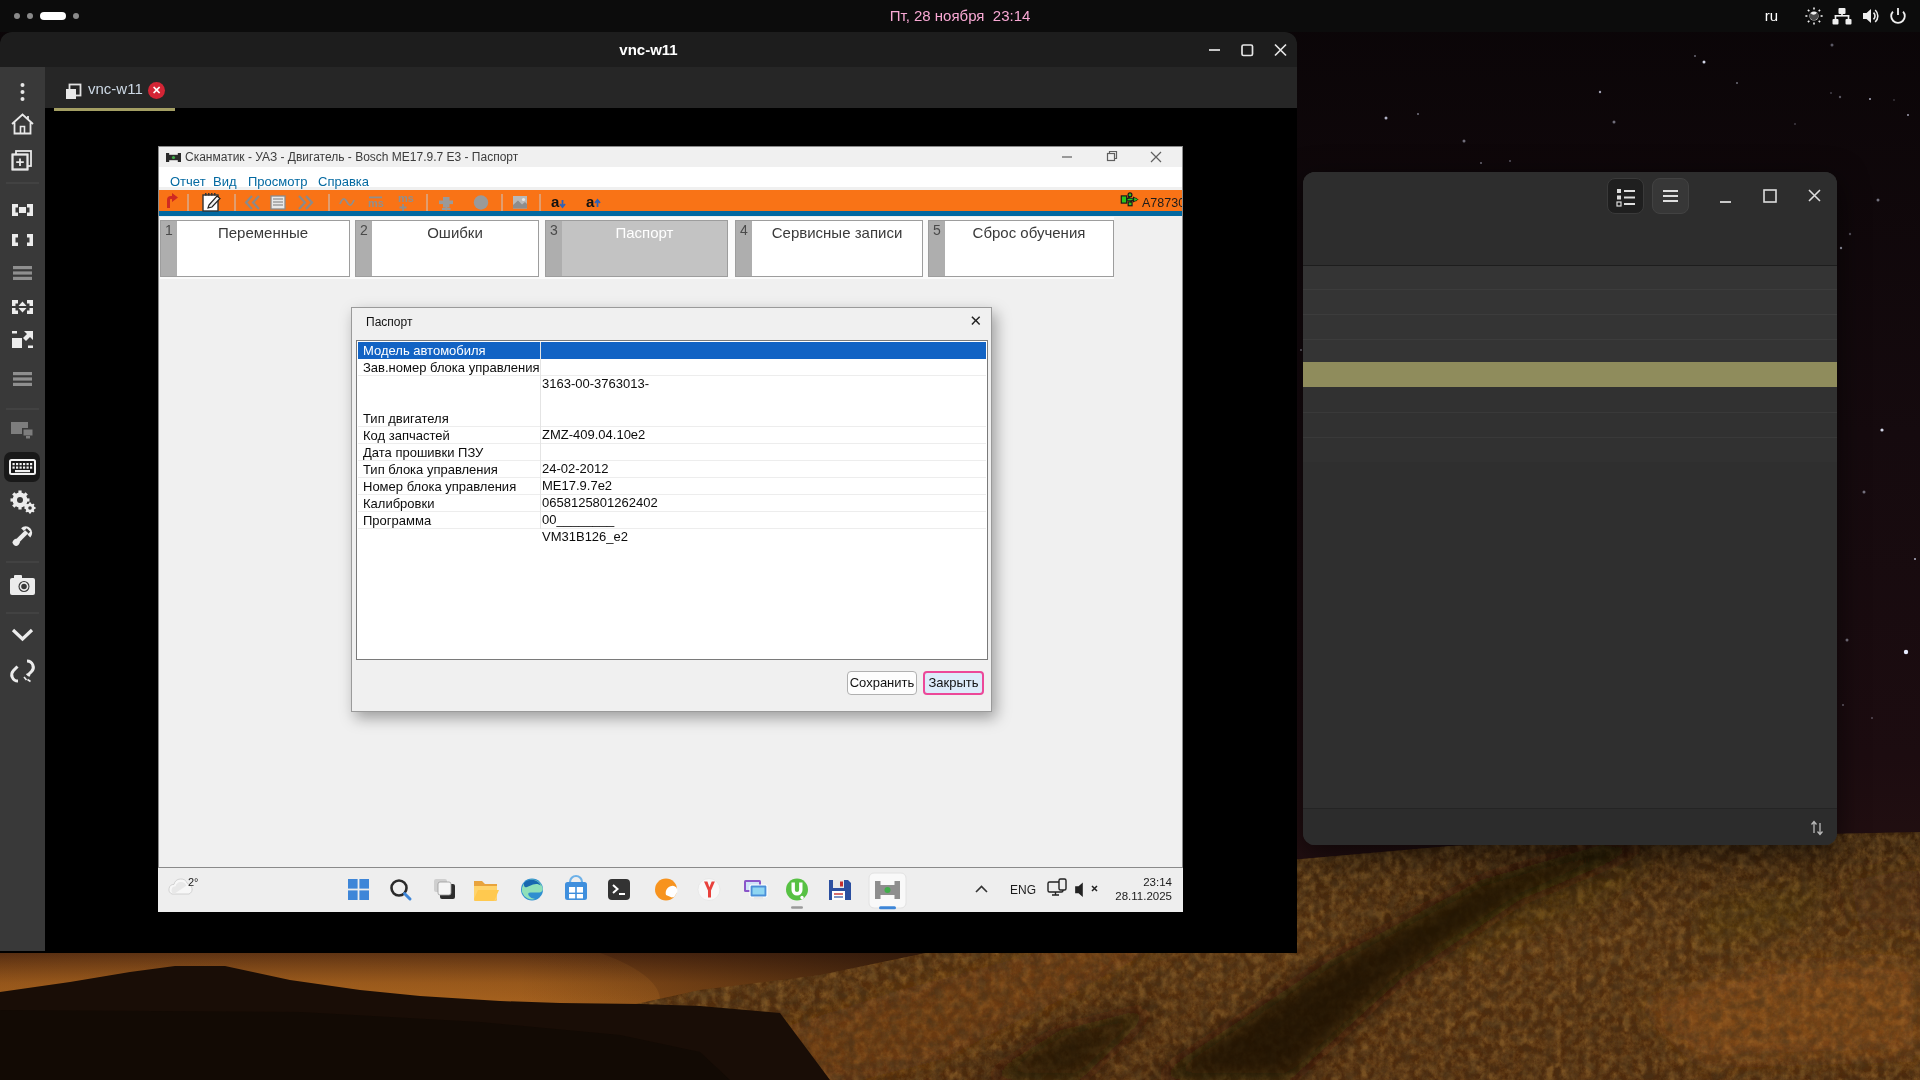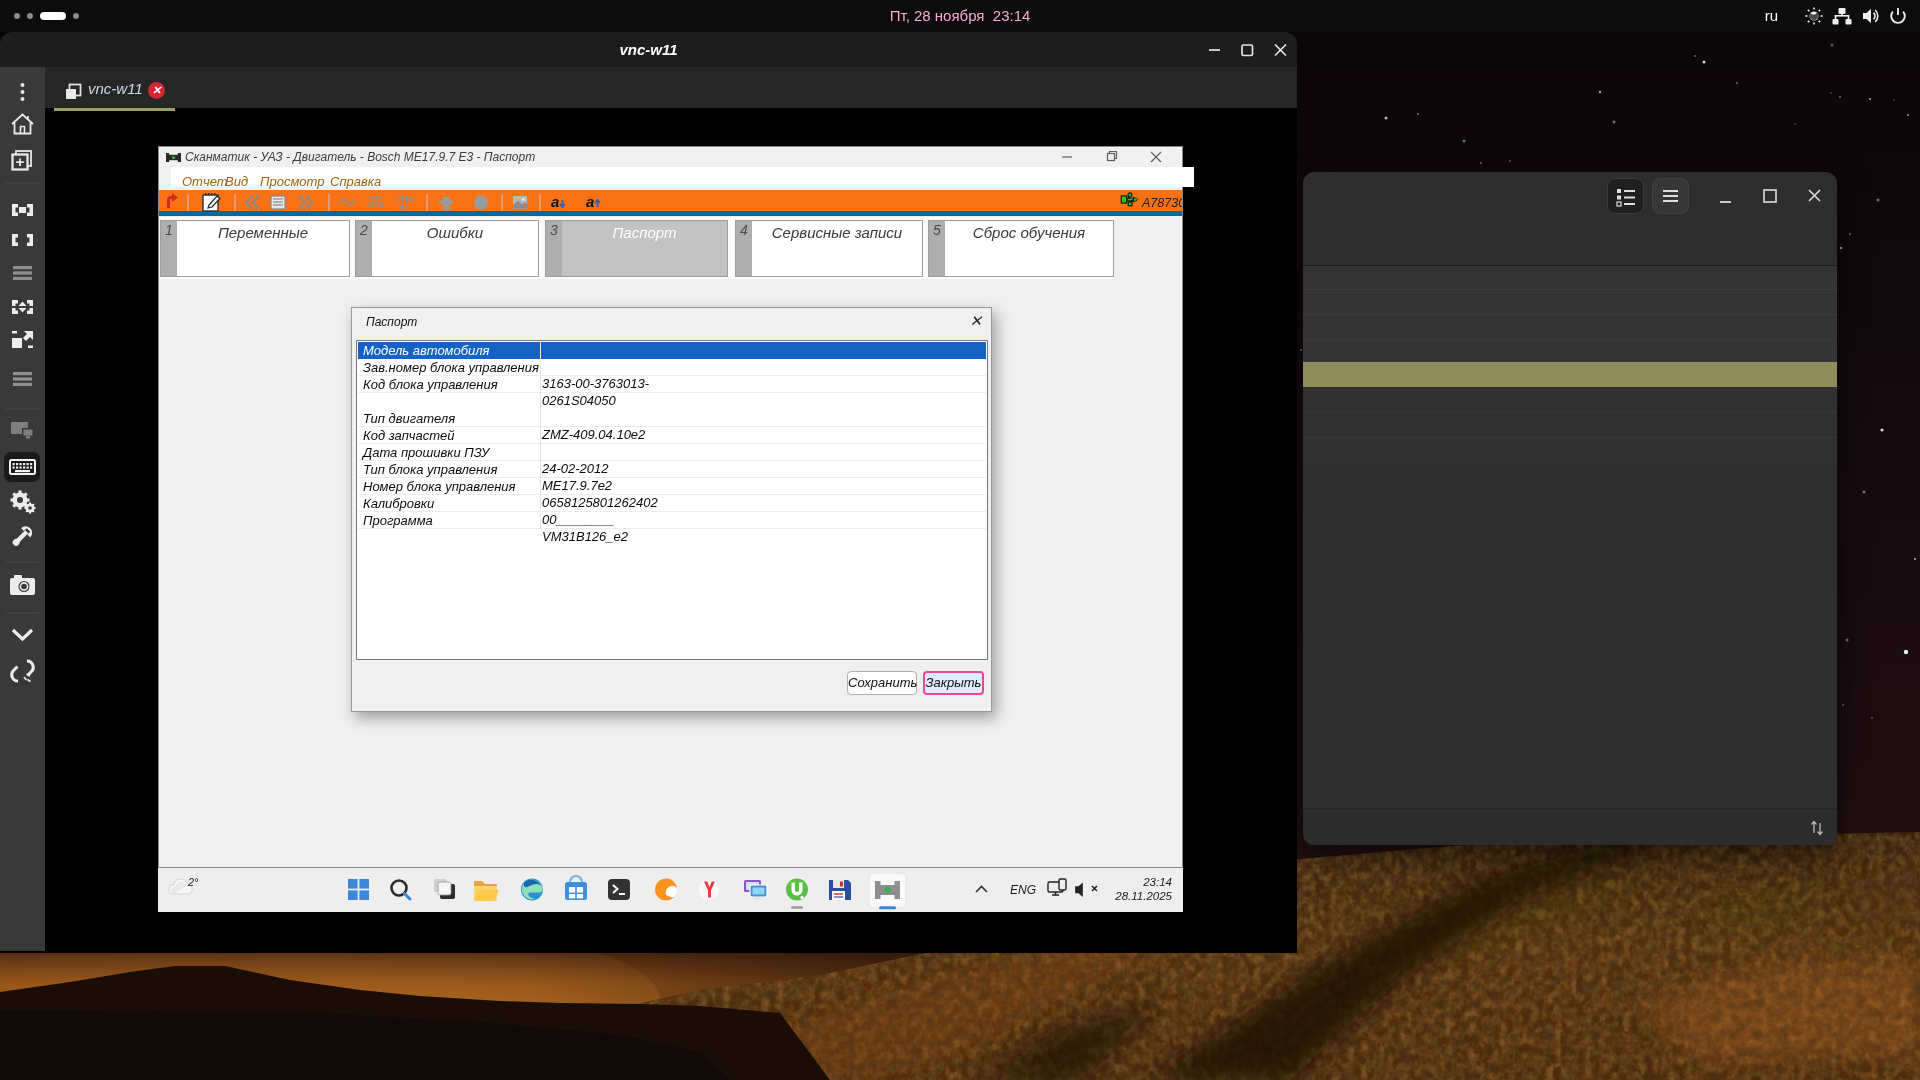--- a/index.html
+++ b/index.html
@@ -15,42 +15,42 @@
   #topbar { left:0; top:0; width:1920px; height:32px; background:#0c0c0c; z-index:40; color:#e8e8e8; }
   #topbar .clock { position:absolute; left:0; right:0; top:0; height:32px; line-height:32px;
      text-align:center; font-size:15px; color:#f9a8d4; }
   .wsdots { position:absolute; left:14px; top:0; height:32px; display:flex; align-items:center; gap:7px; }
   .wsdot { width:6px; height:6px; border-radius:50%; background:#8a8a8a; }
   .wspill { width:26px; height:8px; border-radius:5px; background:#fff; }
   #topbar .ru { position:absolute; right:142px; top:0; height:32px; line-height:32px; font-size:15px; color:#fff; }
 
   
   #vncwin { left:0; top:32px; width:1297px; height:921px; background:#000;
-     border-radius:12px 12px 0 0; z-index:30; overflow:hidden;font-style:italic; }
+     border-radius:12px 12px 0 0; z-index:30; overflow:hidden; }
   #vnctitle { position:absolute; left:0; top:0; width:100%; height:35px; background:#1d1d1d; }
   #vnctitle .t { position:absolute; left:0; right:0; top:0; height:35px; line-height:35px;
      text-align:center; font-weight:bold; font-size:15px; color:#fff; }
   #tabbar { position:absolute; left:0; top:35px; width:100%; height:41px; background:#262626; }
   #lefttb { position:absolute; left:0; top:35px; width:45px; height:884px; background:#393939; }
   #vnccontent { position:absolute; left:45px; top:76px; right:0; bottom:2px; background:#000; }
 
   
   #tab1 { position:absolute; left:54px; top:0px; width:121px; height:41px; color:#ccd8e4; font-size:15px; }
   .closedot { position:absolute; left:94px; top:15px; width:17px; height:17px; border-radius:50%;
      background:#d32535; color:#fff; font-size:11px; text-align:center; line-height:17px; font-weight:bold; }
 
   
   #remote { left:158px; top:113px; width:1025px; height:767px; background:#000; z-index:1; }
   
   #scanwin { position:absolute; left:0px; top:1px; width:1025px; height:722px; background:#f0f0f0;
      border:1px solid #8a8a8a; }
   #scantitle { position:absolute; left:0; top:0; width:100%; height:26px; background:#f0f0f0;
      font-size:12px; color:#3c3c3c; }
-  #scanmenu { position:absolute; left:12px; top:20px; width:100%; height:20px; background:#fff;
-     font-size:13px; color:#a16207; }
+  #scanmenu { position:absolute; left:0; top:20px; width:100%; height:20px; background:#fff;
+     font-size:13px; color:#0369a1; }
   #scanmenu span { display:inline-block; margin-top:3px; }
   #scantools { position:absolute; left:0; top:43px; width:100%; height:26px; background:#f97316;
      border-bottom:5px solid #0369a1; }
   .tabbox { position:absolute; top:73px; height:57px; background:#fff; border:1px solid #9d9d9d;
      font-size:15px; color:#3a3a3a; }
   .tabbox .num { position:absolute; left:0; top:0; bottom:0; width:16px; background:#aeaeae;
      color:#4a4a4a; font-size:14px; padding-top:1px; text-align:center; }
   .tabbox .cap { position:absolute; left:16px; right:0; top:3px; text-align:center; }
   .tabbox.active { background:#c3c3c3; }
   .tabbox.active .cap { color:#fff; }
@@ -543,24 +543,20 @@
           <div class="cap">Паспорт</div>
           <div class="x">✕</div>
           <div id="dlgtable">
             <div class="trow sel" style="top:1px;">
               <span class="c1">Модель автомобиля</span>
             </div>
             <div class="trow" style="top:18px;">
               <span class="c1">Зав.номер блока управления</span>
               <span class="c2">3163-00-3763013-</span>
             </div>
-            <div class="trow" style="top:35px;">
-              <span class="c1">Код блока управления</span>
-              <span class="c2">0261S04050</span>
-            </div>
             <div class="trow" style="top:69px;">
               <span class="c1">Тип двигателя</span>
               <span class="c2">ZMZ-409.04.10e2</span>
             </div>
             <div class="trow" style="top:86px;">
               <span class="c1">Код запчастей</span>
             </div>
             <div class="trow" style="top:103px;">
               <span class="c1">Дата прошивки ПЗУ</span>
               <span class="c2">24-02-2012</span>

